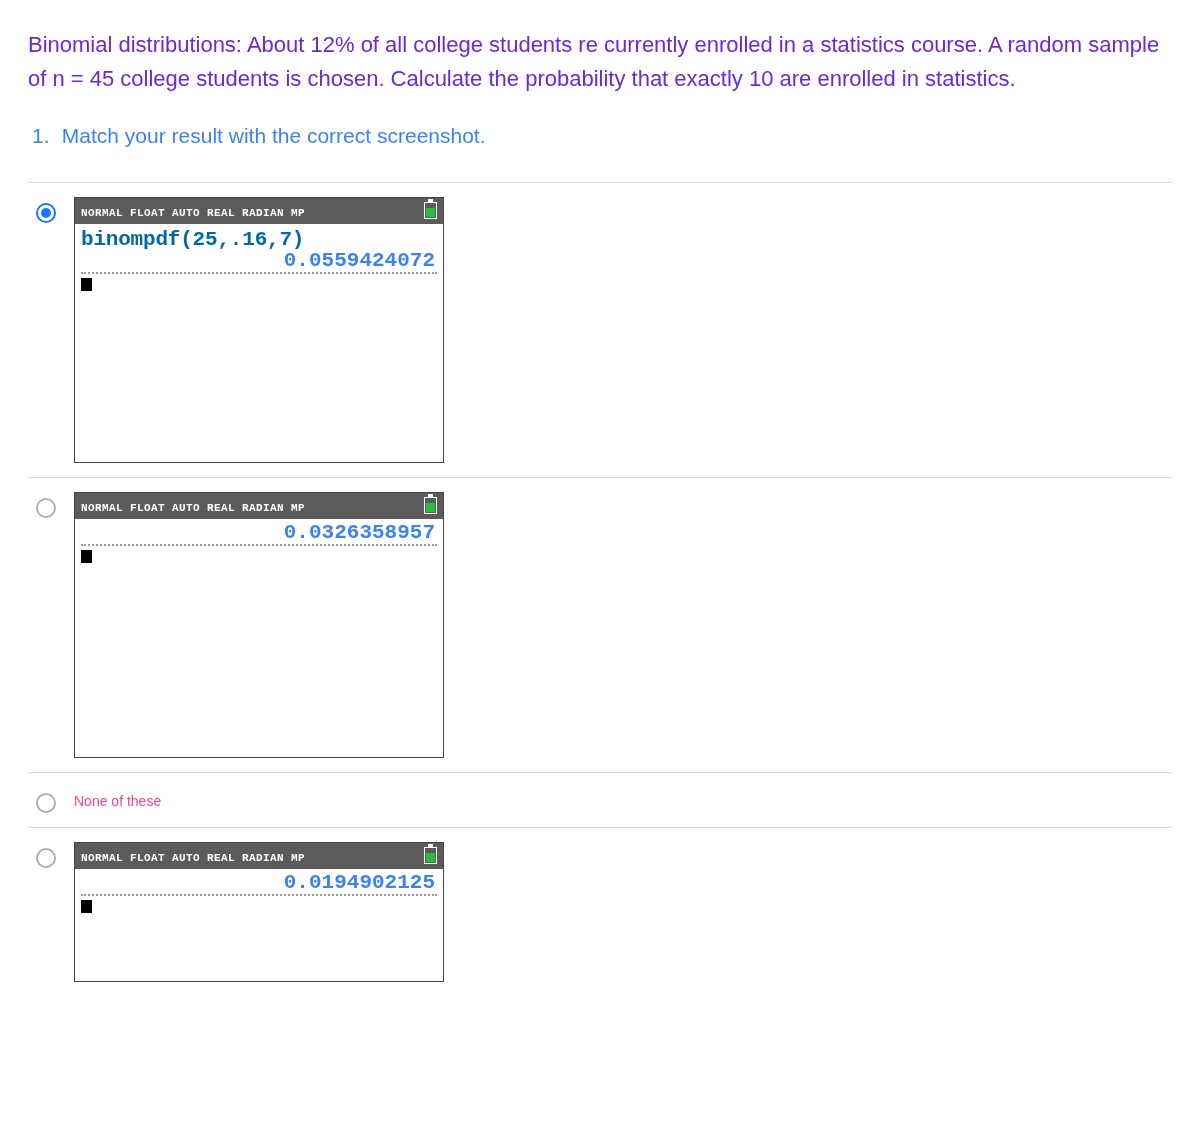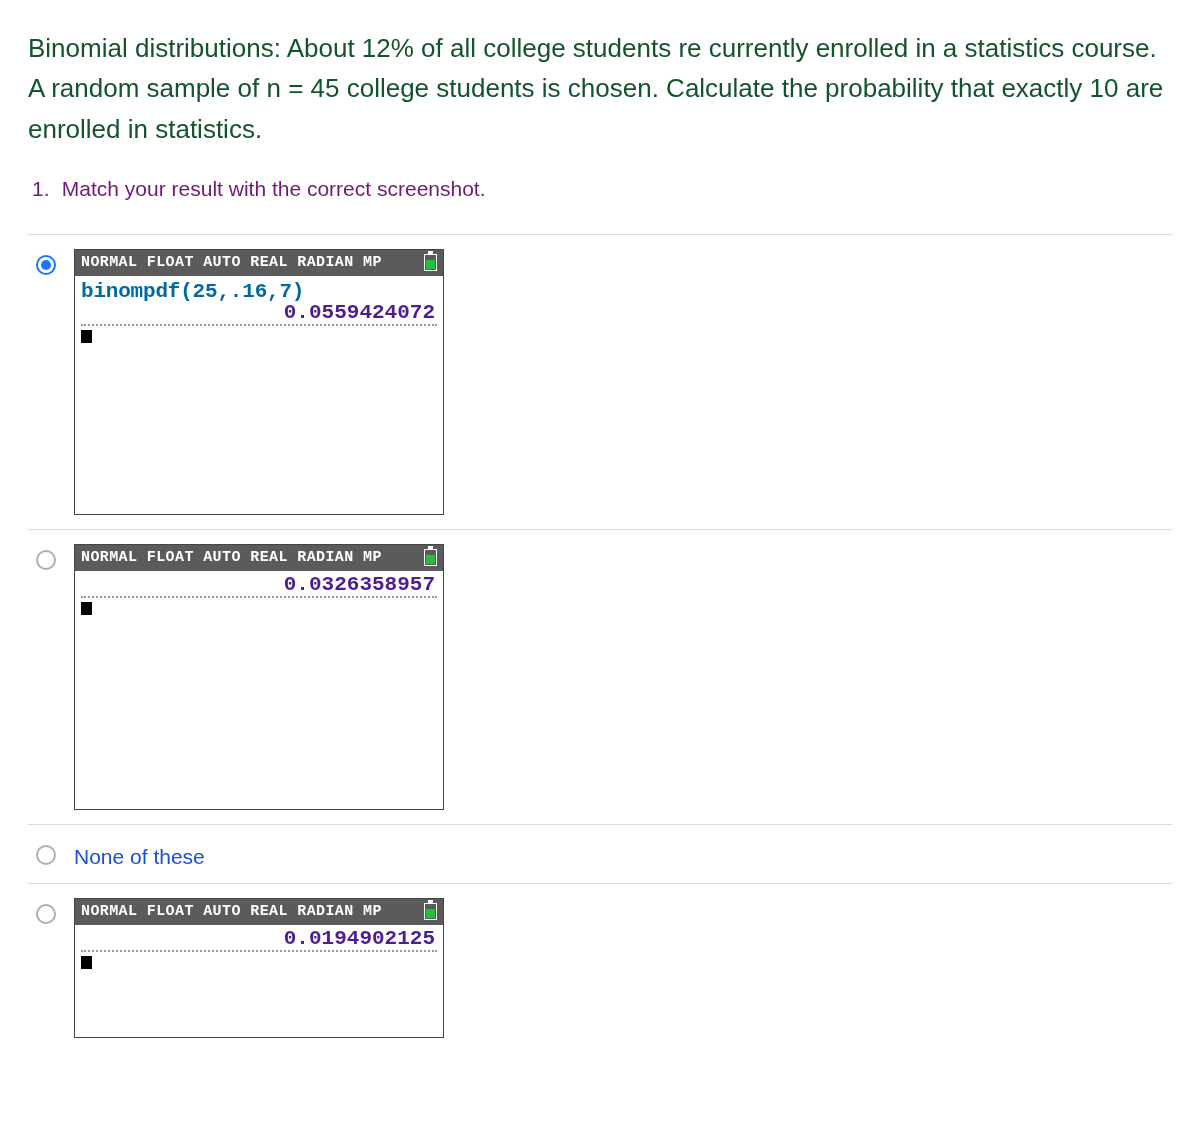--- a/index.html
+++ b/index.html
@@ -5,29 +5,29 @@
   * { box-sizing: border-box; }
   body {
     margin: 0;
     padding: 28px 28px 0 28px;
     font-family: -apple-system, BlinkMacSystemFont, "Segoe UI", Arial, sans-serif;
     color: #2c3e50;
     background: #fff;
     width: 1200px;
   }
   .question-intro {
-    font-size: 26px;
+    font-size: 22px;
     line-height: 1.55;
-    color: #14532d;
+    color: #6d28d9;
     margin-bottom: 24px;
   }
   .question-sub {
     font-size: 21px;
     line-height: 1.5;
-    color: #701a75;
+    color: #3b82f6;
     margin-bottom: 30px;
     padding-left: 4px;
   }
   .question-sub .num {
     display: inline-block;
     width: 24px;
   }
   .option-row {
     border-top: 1px solid #d8dde2;
     padding: 14px 0 14px 8px;
@@ -50,43 +50,43 @@
     border-color: #1976ff;
   }
   .radio.selected::after {
     content: "";
     position: absolute;
     top: 3px; left: 3px; right: 3px; bottom: 3px;
     background: #1976ff;
     border-radius: 50%;
   }
   .option-label {
-    font-size: 21px;
-    color: #1d4ed8;
+    font-size: 14px;
+    color: #ec4899;
     padding-top: 6px;
   }
   
   .calc {
     width: 370px;
     border: 1.5px solid #444;
     background: #fff;
     font-family: "Courier New", monospace;
   }
   .calc.tall { height: 266px; }
   .calc.short { height: 140px; }
   .calc-header {
     background: #5b5b5b;
     color: #fff;
-    font-size: 15px;
+    font-size: 11px;
     letter-spacing: 0.4px;
     font-weight: bold;
     padding: 4px 6px 5px 6px;
     display: flex;
     justify-content: space-between;
-    align-items: flex-start;
+    align-items: flex-end;
     font-family: "Courier New", monospace;
   }
   .battery {
     width: 13px;
     height: 17px;
     border: 1.5px solid #fff;
     position: relative;
     display: inline-block;
   }
   .battery::before {
@@ -109,21 +109,21 @@
     padding: 4px 6px;
   }
   .calc-cmd {
     font-size: 21px;
     color: #0369a1;
     font-weight: 600;
     letter-spacing: -0.2px;
   }
   .calc-result {
     font-size: 21px;
-    color: #4c1d95;
+    color: #3b82f6;
     font-weight: 600;
     text-align: right;
     border-bottom: 2px dotted #999;
     padding-bottom: 0;
     margin-top: -2px;
     padding-right: 2px;
   }
   .calc-cursor {
     width: 11px;
     height: 13px;

